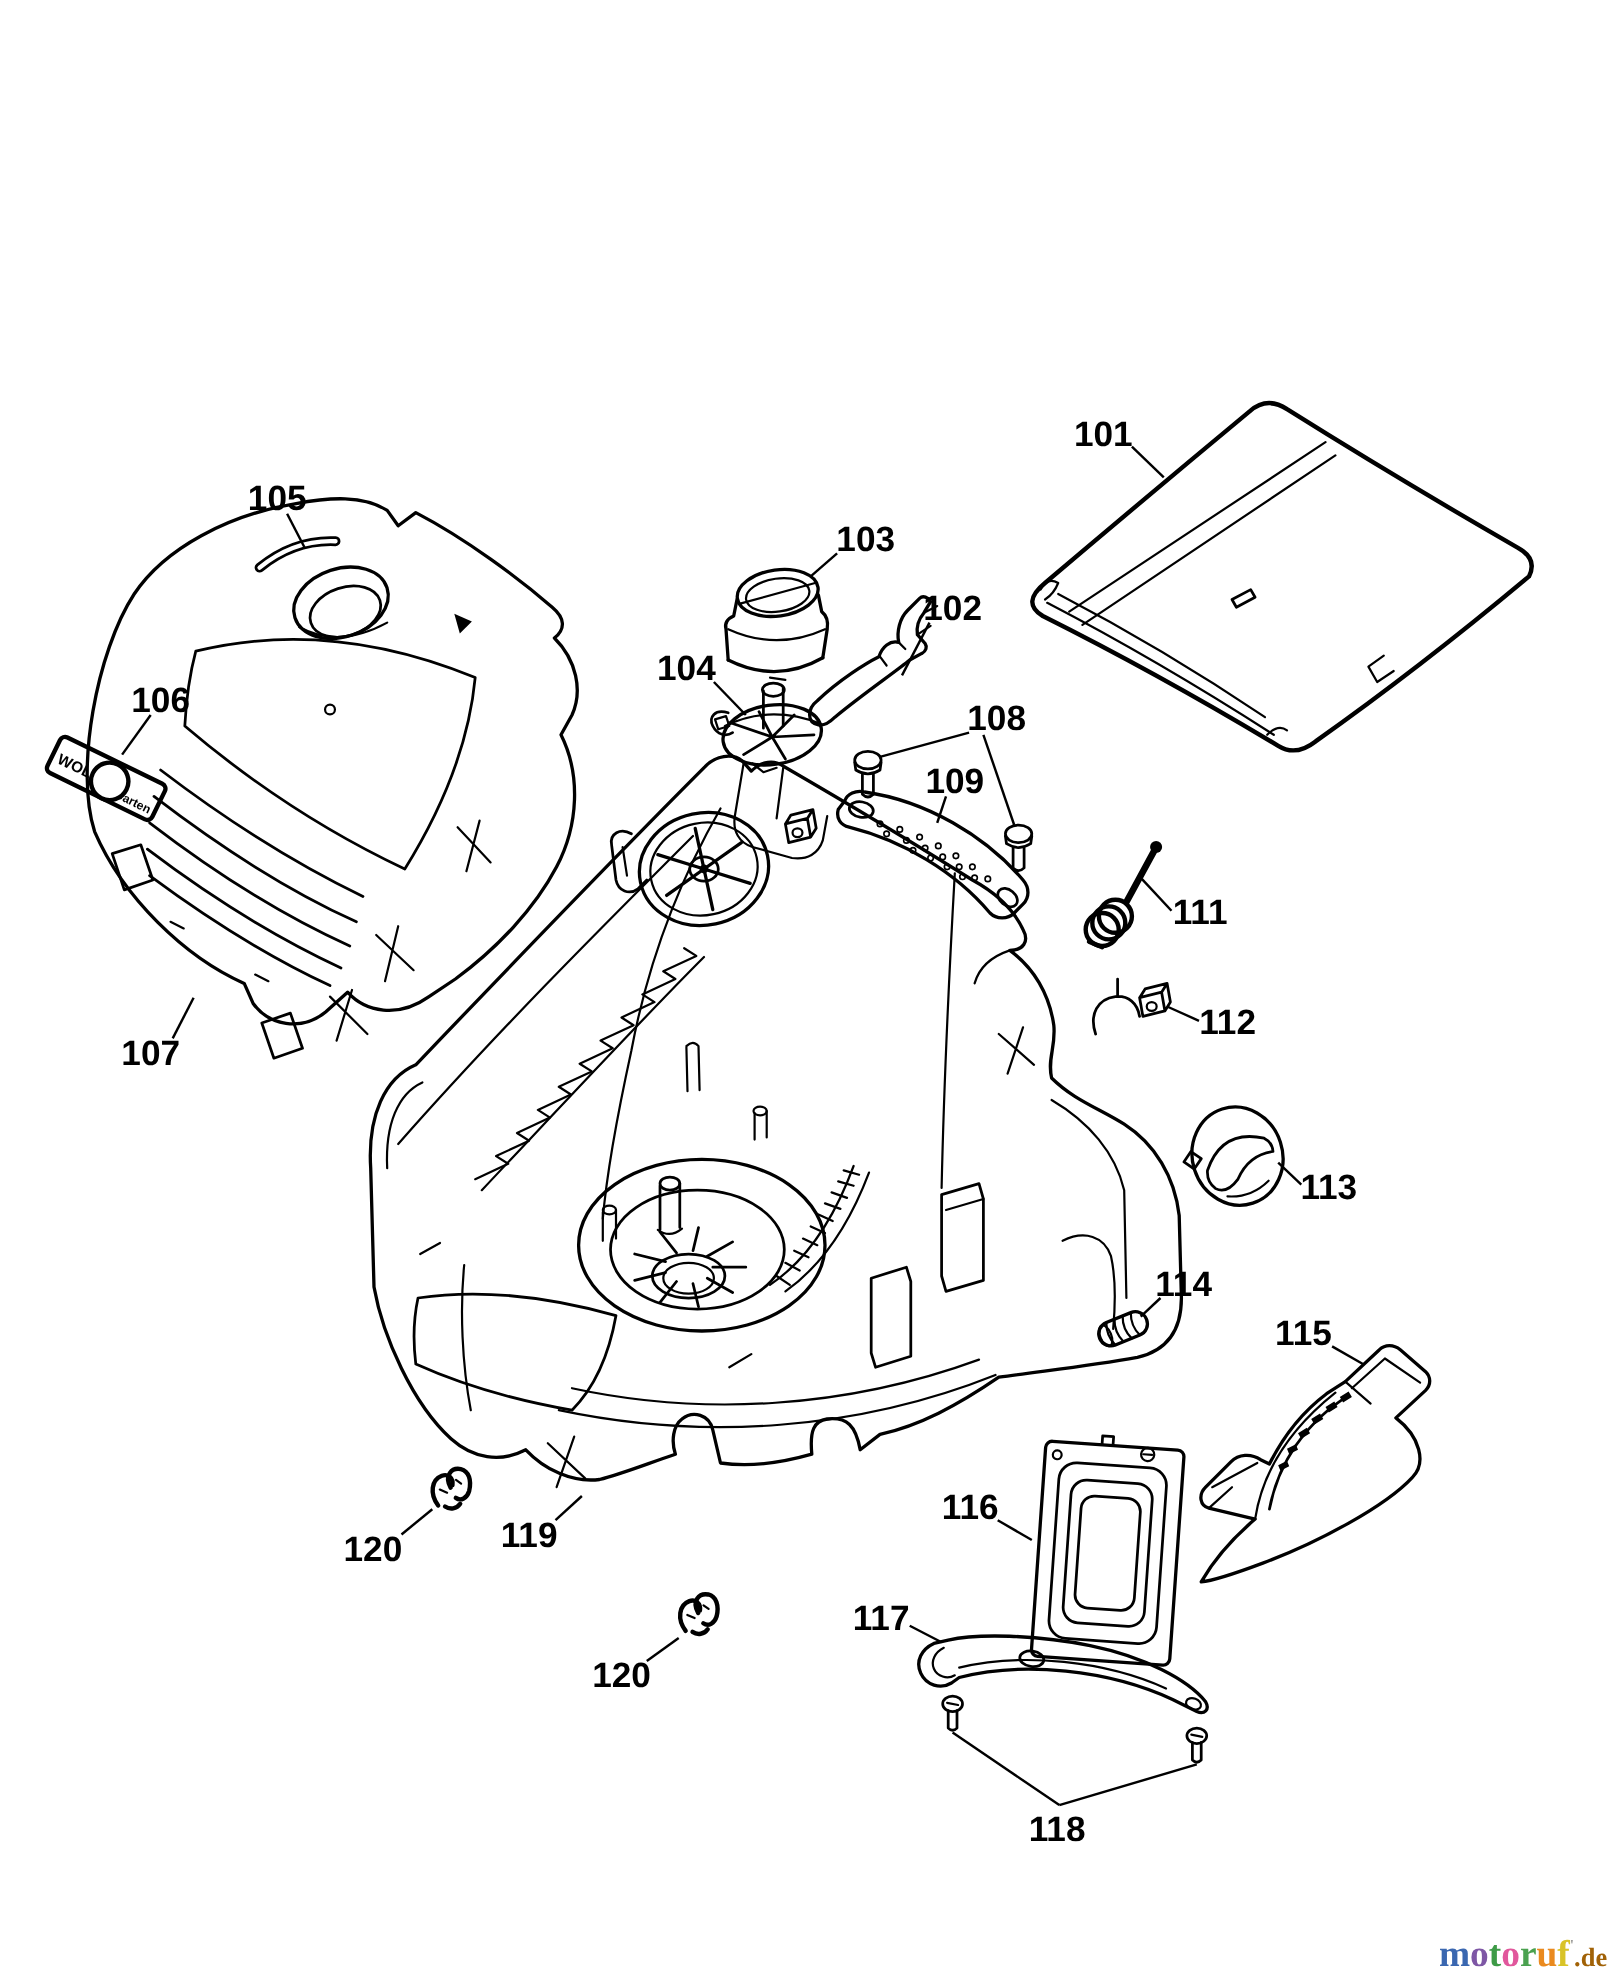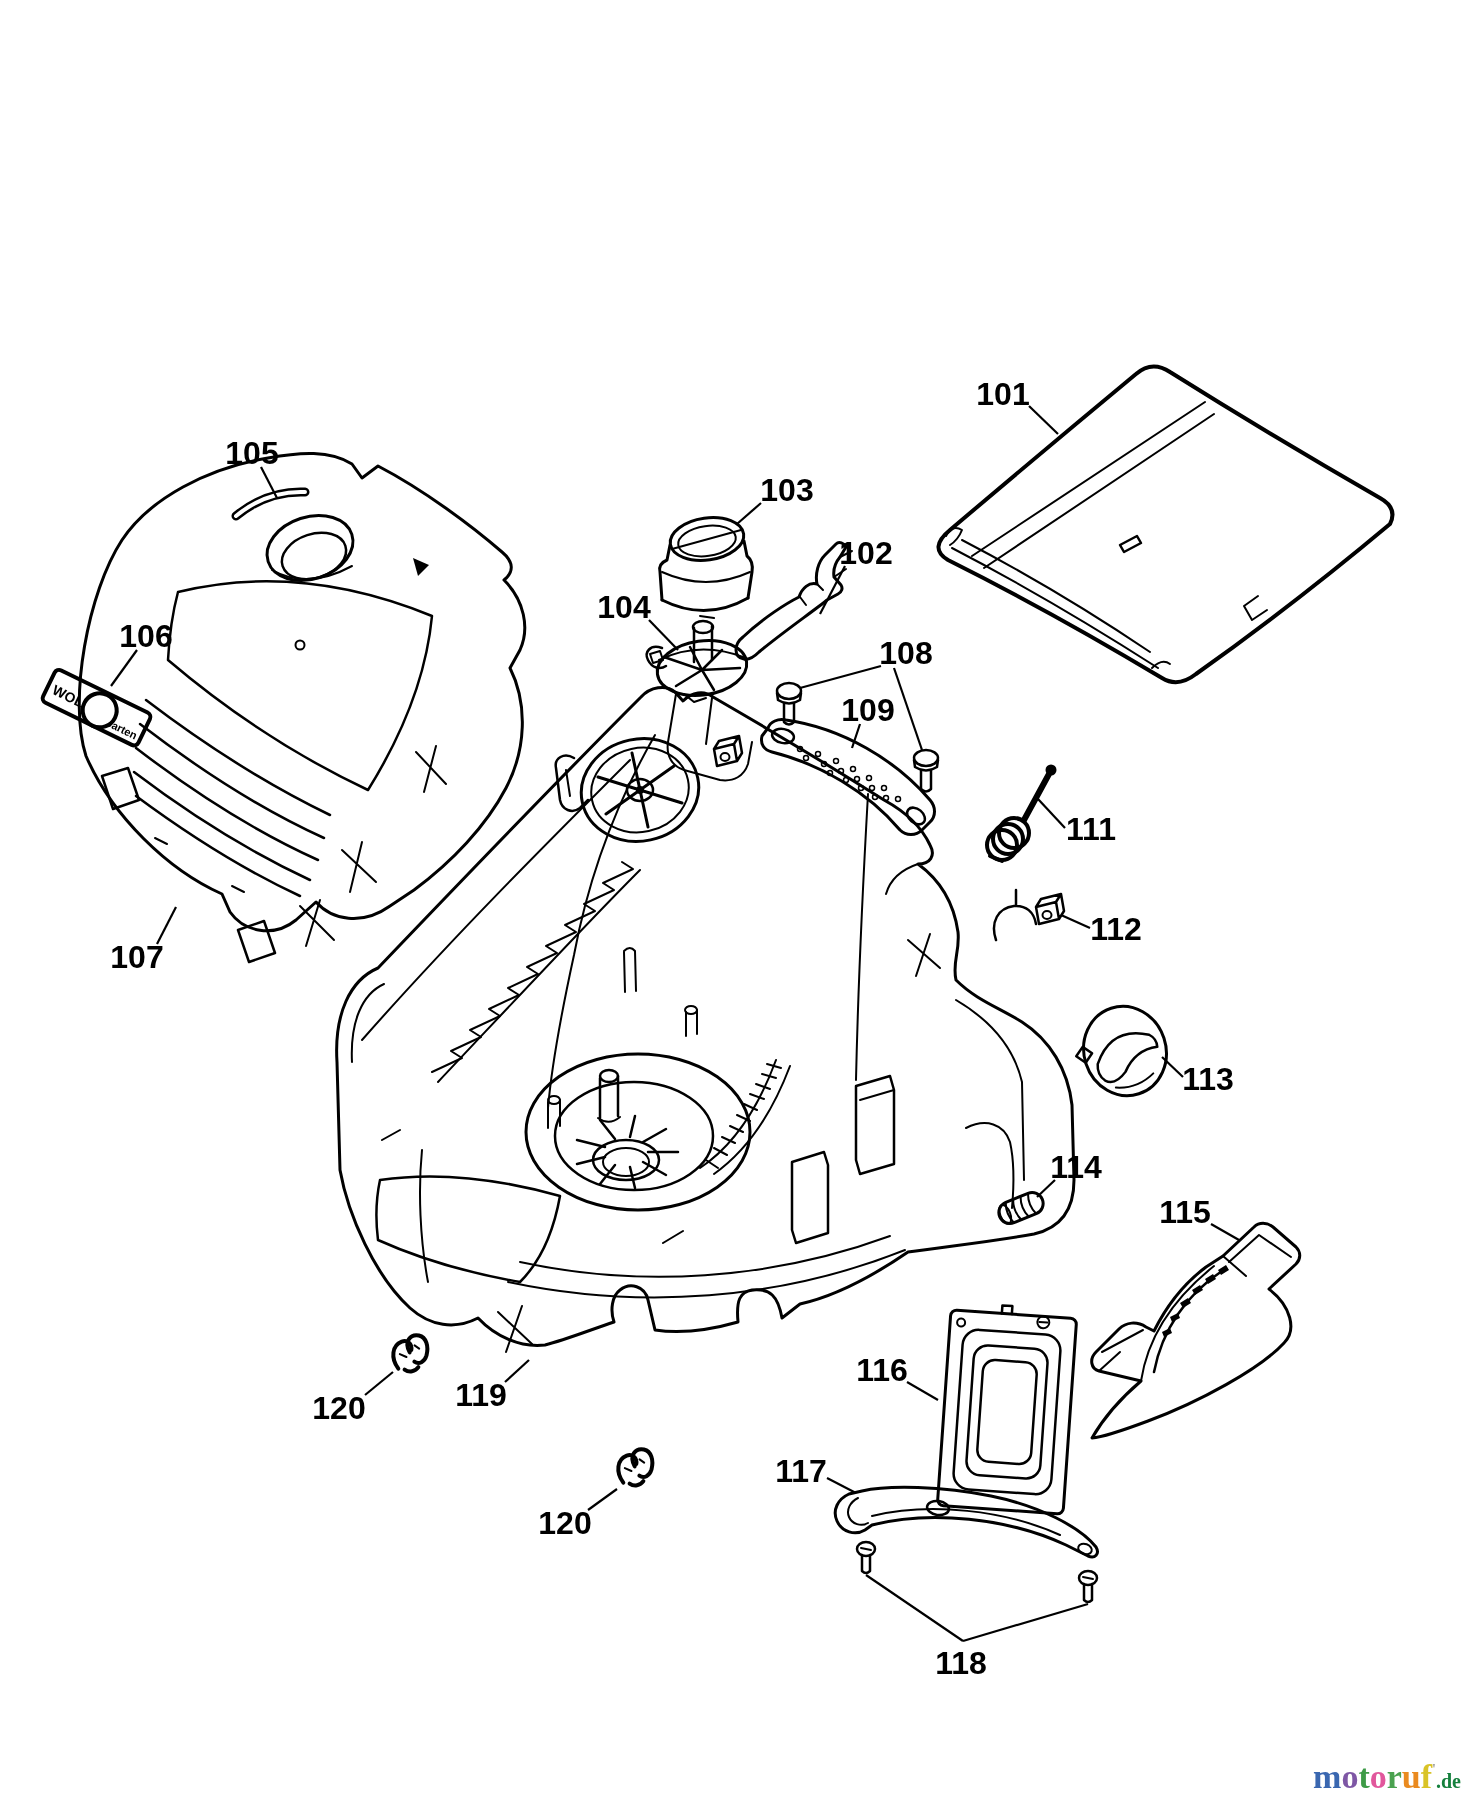--- a/index.html
+++ b/index.html
@@ -18,21 +18,21 @@
   .fillb{fill:#000;stroke:none}
   .wfill{fill:#fff}
   text.callout{font:700 32px "Liberation Sans",sans-serif;fill:#000;text-anchor:middle;}
   .leader{stroke:#000;stroke-width:2.2;fill:none}
   text.badge-big{font:700 14px "Liberation Sans",sans-serif;fill:#000;}
   text.badge-small{font:700 11px "Liberation Sans",sans-serif;fill:#000;}
   .watermark{position:absolute;right:6px;bottom:4px;
              font-family:"Liberation Serif",serif;font-weight:700;font-size:34px;
              letter-spacing:0px;white-space:nowrap;}
   .watermark .tm{font-size:14px;color:#999;position:relative;top:-14px;}
-  .watermark .de{font-size:20px;color:#15803d;}
+  .watermark .de{font-size:24px;color:#a16207;}
 </style>
 </head>
 <body>
 
 <div class="stage">
   <svg width="1467" height="1800" viewBox="0 0 1467 1800">
 
     <g>
       <path class="o4" d="M 950,530 Q 1042,452 1136,374 Q 1152,360 1170,372 Q 1272,436 1380,498 Q 1398,508 1390,524 Q 1292,606 1196,674 Q 1178,688 1162,678 Q 1052,612 948,560 Q 928,548 950,530 Z"></path>
       <path class="o2" d="M 972,556 Q 1090,478 1205,402"></path>

